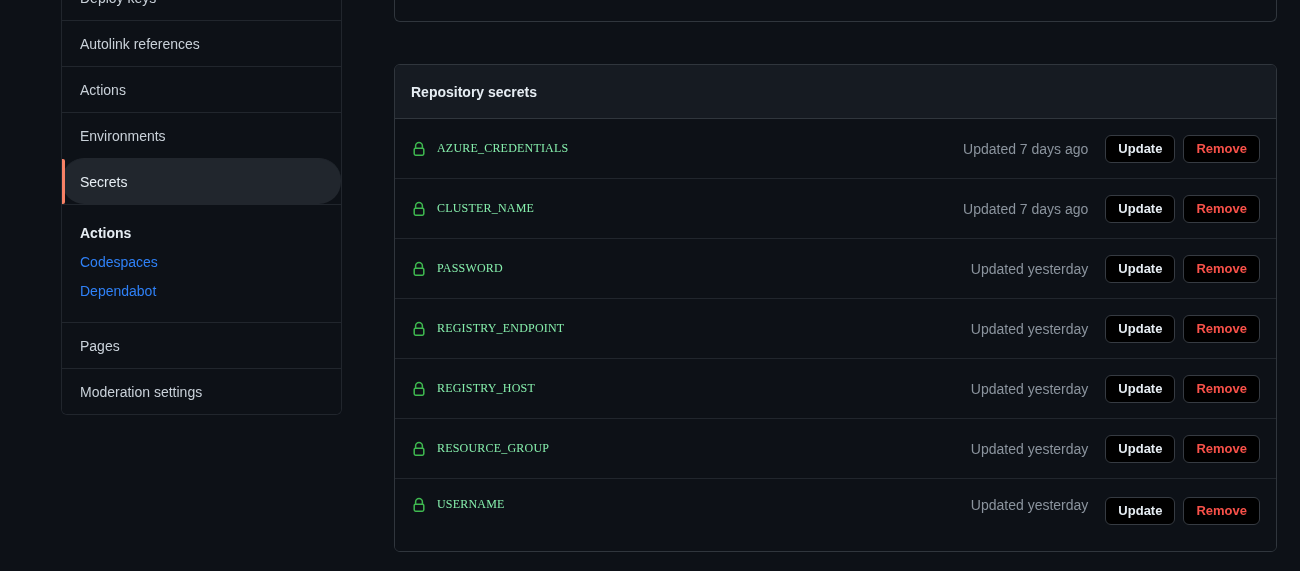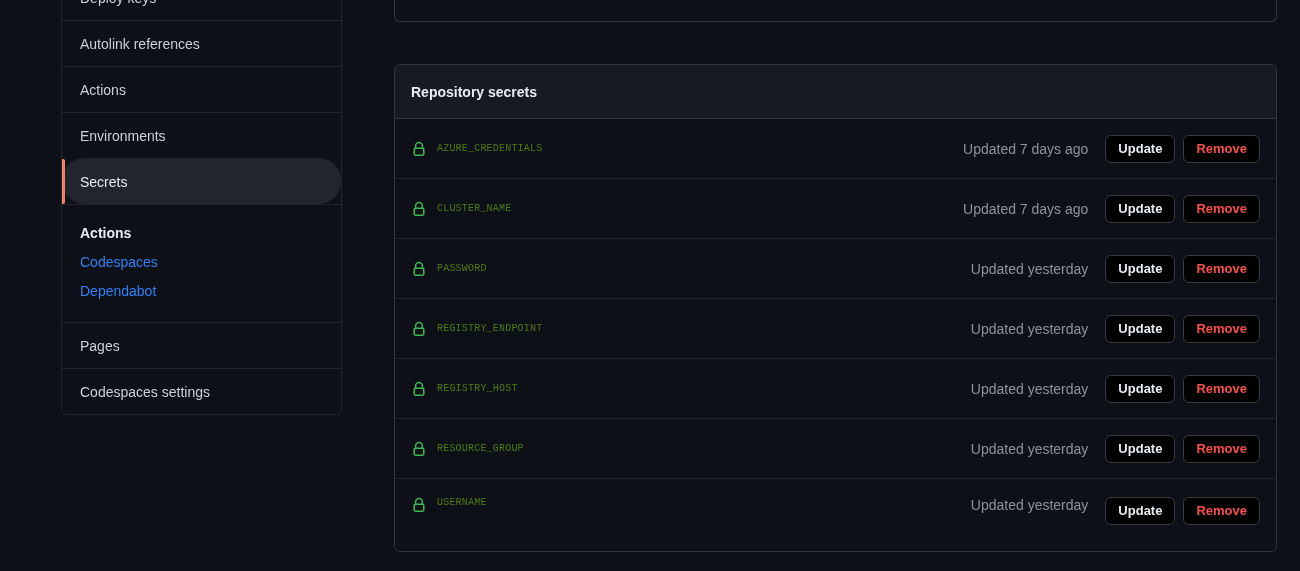--- a/index.html
+++ b/index.html
@@ -132,23 +132,23 @@
 
   .lock-icon {
     width: 16px;
     height: 16px;
     flex: 0 0 16px;
     display: block;
     margin-right: 10px;
   }
 
   .secret-name {
-    font-family: Liberation Mono, monospace;
-    font-size: 10px;
-    color: #4d7c0f;
+    font-family: Liberation Serif, serif;
+    font-size: 12px;
+    color: #86efac;
     letter-spacing: 0.2px;
     cursor: pointer;
   }
 
   .spacer { flex: 1 1 auto; }
 
   .updated {
     font-size: 14px;
     color: #8b949e;
     margin-right: 17px;
@@ -196,21 +196,21 @@
       <div class="nav-sub">
         <div class="nav-sub-item current">Actions</div>
         <div class="nav-sub-item link">Codespaces</div>
         <div class="nav-sub-item link">Dependabot</div>
       </div>
 
       <div class="nav-item">
         <span>Pages</span>
       </div>
       <div class="nav-item">
-        <span>Codespaces settings</span>
+        <span>Moderation settings</span>
       </div>
     </div>
   </nav>
 
   <main class="main">
 
     <div class="card-partial"></div>
 
     <section class="card">
       <div class="card-header">

